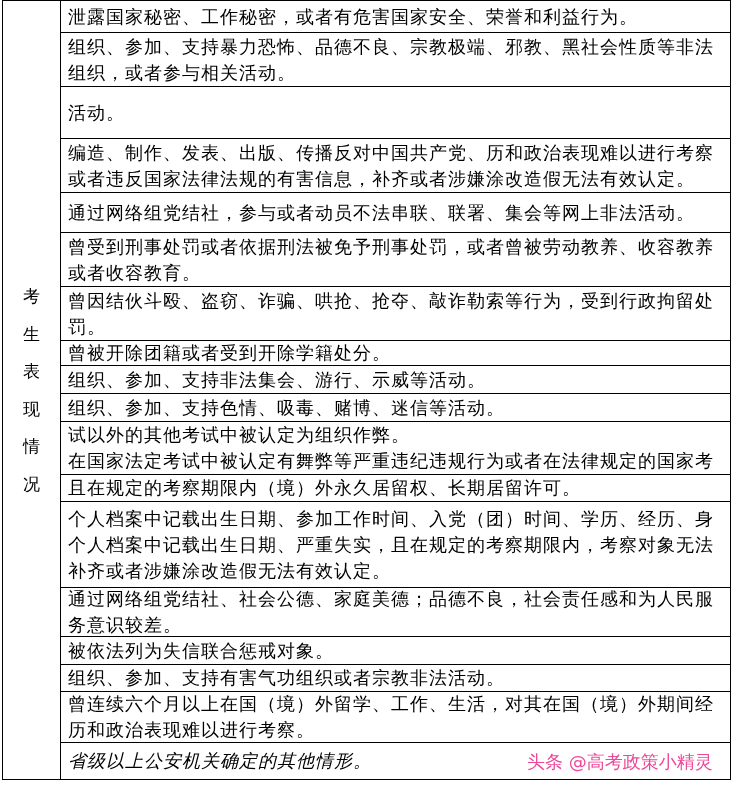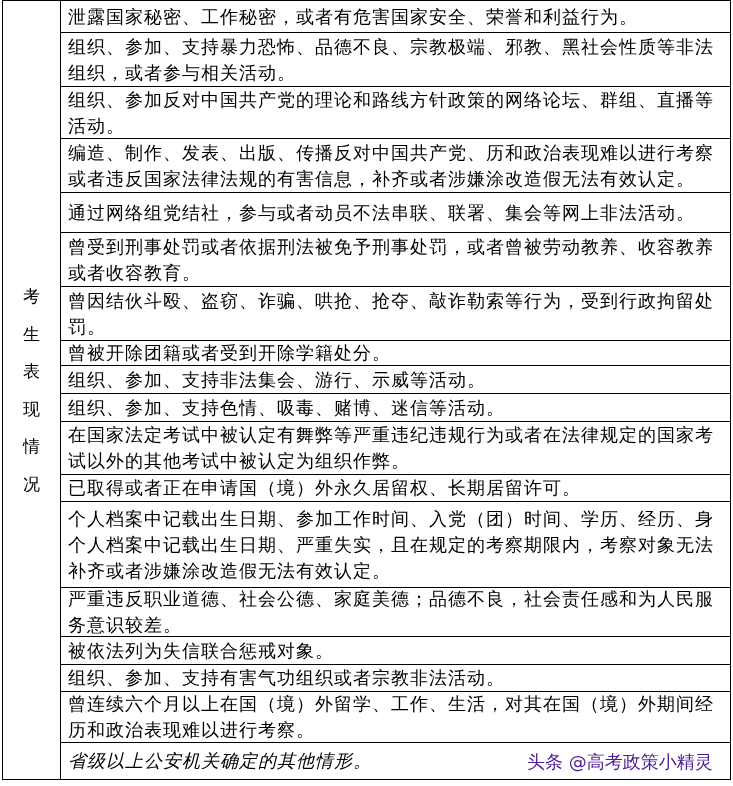--- a/index.html
+++ b/index.html
@@ -71,21 +71,21 @@
       line-height: 26px;
       letter-spacing: 1px;
       white-space: nowrap;
     }
     .watermark {
       position: absolute;
       left: 527px;
       top: 751px;
       font-size: 18px;
       line-height: 22px;
-      color: #4c1d95;
+      color: #ec4899;
       white-space: nowrap;
     }
   </style>
 </head>
 <body>
 
 <div class="table">
 
   <div class="cat-col">
     <div class="cat-char">考</div>
@@ -101,21 +101,20 @@
     <div class="row" style="height:32px">
       <div class="line">泄露国家秘密、工作秘密，或者有危害国家安全、荣誉和利益行为。</div>
     </div>
 
     <div class="row" style="height:54px">
       <div class="line">组织、参加、支持暴力恐怖、品德不良、宗教极端、邪教、黑社会性质等非法</div>
       <div class="line">组织，或者参与相关活动。</div>
     </div>
 
     <div class="row" style="height:52px">
-      <div class="line">组织、参加反对中国共产党的理论和路线方针政策的网络论坛、群组、直播等</div>
       <div class="line">活动。</div>
     </div>
 
     <div class="row" style="height:54px">
       <div class="line">编造、制作、发表、出版、传播反对中国共产党、历和政治表现难以进行考察</div>
       <div class="line">或者违反国家法律法规的有害信息，补齐或者涉嫌涂改造假无法有效认定。</div>
     </div>
 
     <div class="row" style="height:40px">
       <div class="line">通过网络组党结社，参与或者动员不法串联、联署、集会等网上非法活动。</div>
@@ -137,36 +136,36 @@
 
     <div class="row" style="height:28px">
       <div class="line">组织、参加、支持非法集会、游行、示威等活动。</div>
     </div>
 
     <div class="row" style="height:28px">
       <div class="line">组织、参加、支持色情、吸毒、赌博、迷信等活动。</div>
     </div>
 
     <div class="row" style="height:53px">
+      <div class="line">试以外的其他考试中被认定为组织作弊。</div>
       <div class="line">在国家法定考试中被认定有舞弊等严重违纪违规行为或者在法律规定的国家考</div>
-      <div class="line">试以外的其他考试中被认定为组织作弊。</div>
     </div>
 
     <div class="row" style="height:27px">
-      <div class="line">已取得或者正在申请国（境）外永久居留权、长期居留许可。</div>
+      <div class="line">且在规定的考察期限内（境）外永久居留权、长期居留许可。</div>
     </div>
 
     <div class="row" style="height:86px">
       <div class="line">个人档案中记载出生日期、参加工作时间、入党（团）时间、学历、经历、身</div>
       <div class="line">个人档案中记载出生日期、严重失实，且在规定的考察期限内，考察对象无法</div>
       <div class="line">补齐或者涉嫌涂改造假无法有效认定。</div>
     </div>
 
     <div class="row" style="height:49px">
-      <div class="line">严重违反职业道德、社会公德、家庭美德；品德不良，社会责任感和为人民服</div>
+      <div class="line">通过网络组党结社、社会公德、家庭美德；品德不良，社会责任感和为人民服</div>
       <div class="line">务意识较差。</div>
     </div>
 
     <div class="row" style="height:28px">
       <div class="line">被依法列为失信联合惩戒对象。</div>
     </div>
 
     <div class="row" style="height:27px">
       <div class="line">组织、参加、支持有害气功组织或者宗教非法活动。</div>
     </div>

